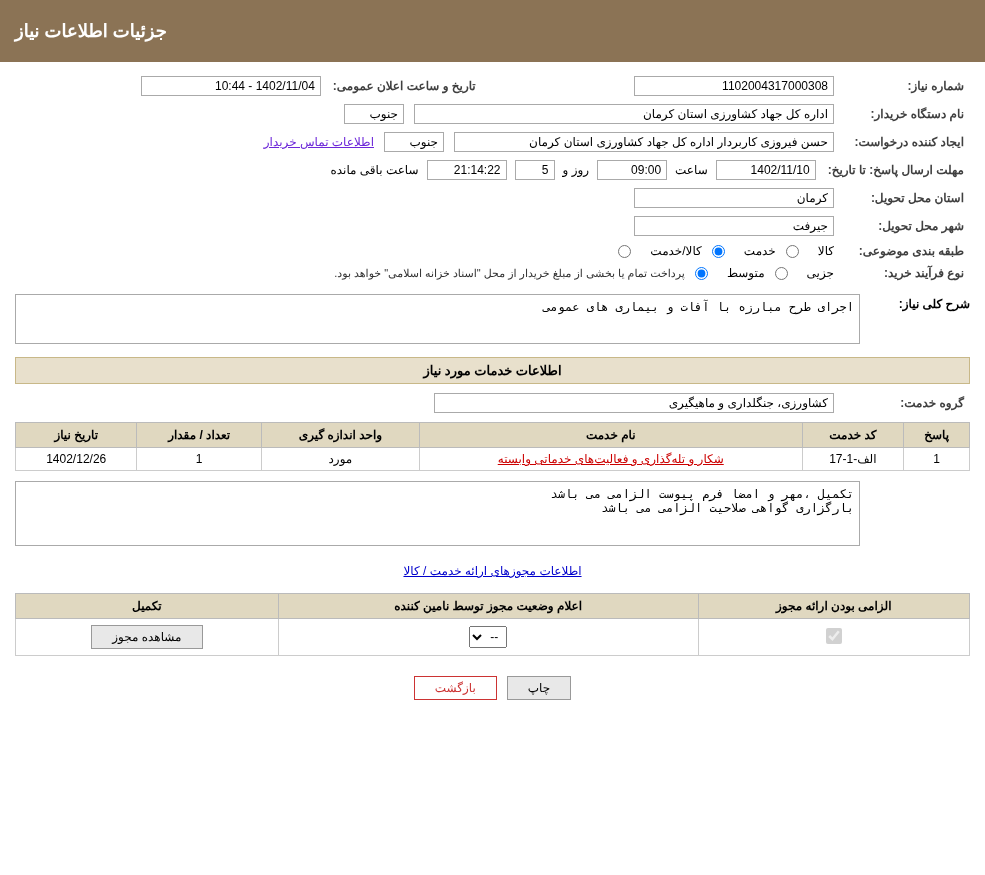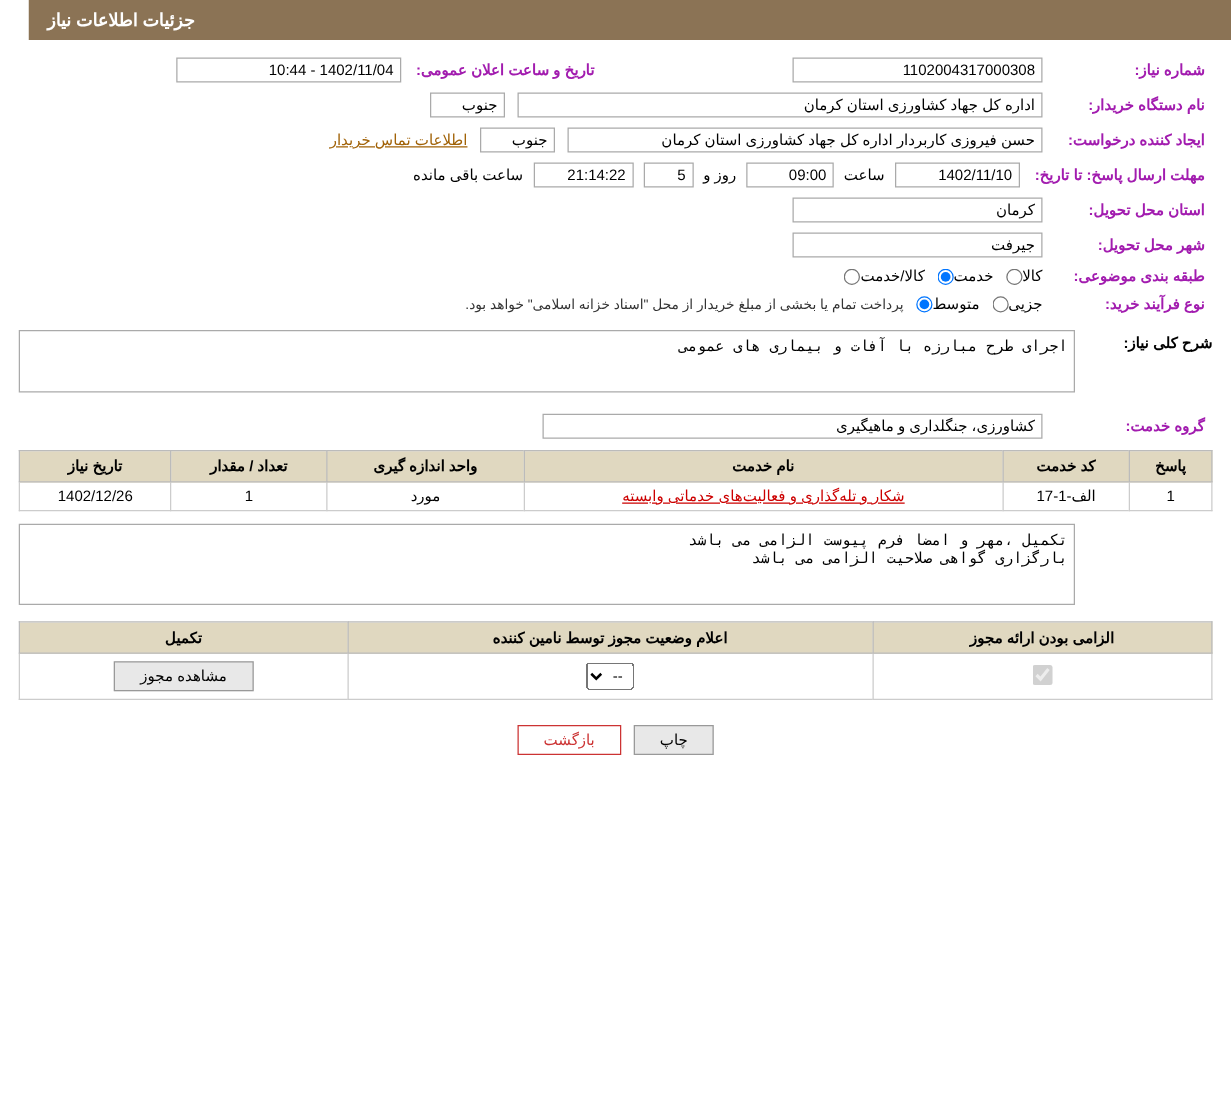--- a/index.html
+++ b/index.html
@@ -12,55 +12,54 @@
     .page-wrapper {
       width: 985px;
       min-height: 875px;
       background: #fff;
       margin: 0 auto;
     }
     .header-bar {
       background: #8B7355;
       color: #fff;
       text-align: left;
-      padding: 8px 15px;
-      font-size: 14px;
+      padding: 20px 15px;
+      font-size: 18px;
       font-weight: bold;
-      margin-left: 23px;
     }
     .main-content {
       padding: 10px 15px;
     }
     .info-table {
       width: 100%;
       border-collapse: collapse;
     }
     .info-table td {
       padding: 4px 6px;
       vertical-align: middle;
     }
     .label-cell {
       text-align: right;
       font-weight: bold;
-      color: #a21caf;
+      color: #404040;
       white-space: nowrap;
       width: 130px;
     }
     input[type="text"], input[type="number"] {
       border: 1px solid #aaa;
       padding: 2px 5px;
       font-family: Tahoma, Arial, sans-serif;
       font-size: 12px;
       direction: rtl;
     }
     .input-time { width: 70px; }
     .input-date { width: 100px; }
-    .link-blue { color: #a16207; text-decoration: underline; cursor: pointer; }
+    .link-blue { color: #6d28d9; text-decoration: underline; cursor: pointer; }
     .radio-group { display: inline-flex; gap: 10px; align-items: center; direction: rtl; }
-    .radio-item { display: flex; align-items: center; gap: 0; }
+    .radio-item { display: flex; align-items: center; gap: 19px; }
     .note-text { color: #333; font-size: 11px; }
     .section-header {
       background: #e8e0cc;
       border: 1px solid #c8b888;
       padding: 5px 10px;
       font-weight: bold;
       font-size: 13px;
       margin: 10px 0 5px 0;
       text-align: center;
     }
@@ -308,20 +307,21 @@
 
     <div style="margin: 10px 0;">
       <div style="display:flex; align-items:flex-start; gap:10px; direction:rtl;">
         <div style="font-weight:bold; white-space:nowrap; padding-top:3px; min-width:100px;">شرح کلی نیاز:</div>
         <div style="flex:1;">
           <textarea class="description-box" style="min-height: 50px; width: 100%;" readonly="">اجرای طرح مبارزه با آفات و بیماری های عمومی</textarea>
         </div>
       </div>
     </div>
 
+    <div class="section-header">اطلاعات خدمات مورد نیاز</div>
 
     <table class="info-table">
       <tbody>
           <tr>
         <td class="label-cell">گروه خدمت:</td>
         <td>
           <input type="text" class="bordered-input" style="width: 400px;" readonly="" value="کشاورزی، جنگلداری و ماهیگیری">
         </td>
       </tr>
     </tbody>
@@ -355,20 +355,21 @@
     <div style="margin: 10px 0;">
       <div style="display:flex; align-items:flex-start; gap:10px; direction:rtl;">
         <div style="font-weight:bold; white-space:nowrap; padding-top:3px; min-width:100px;"></div>
         <div style="flex:1;">
           <textarea class="description-box" style="min-height: 65px; width: 100%;" readonly="">تکمیل ،مهر و امضا فرم پیوست الزامی می باشد
 بارگزاری گواهی صلاحیت الزامی می باشد</textarea>
         </div>
       </div>
     </div>
 
+    <div class="separator-link">اطلاعات مجوزهای ارائه خدمت / کالا</div>
 
     <div class="permissions-section">
       <table class="permissions-table">
         <thead>
           <tr>
             <th>الزامی بودن ارائه مجوز</th>
             <th>اعلام وضعیت مجوز توسط نامین کننده</th>
             <th>تکمیل</th>
           </tr>
         </thead>

